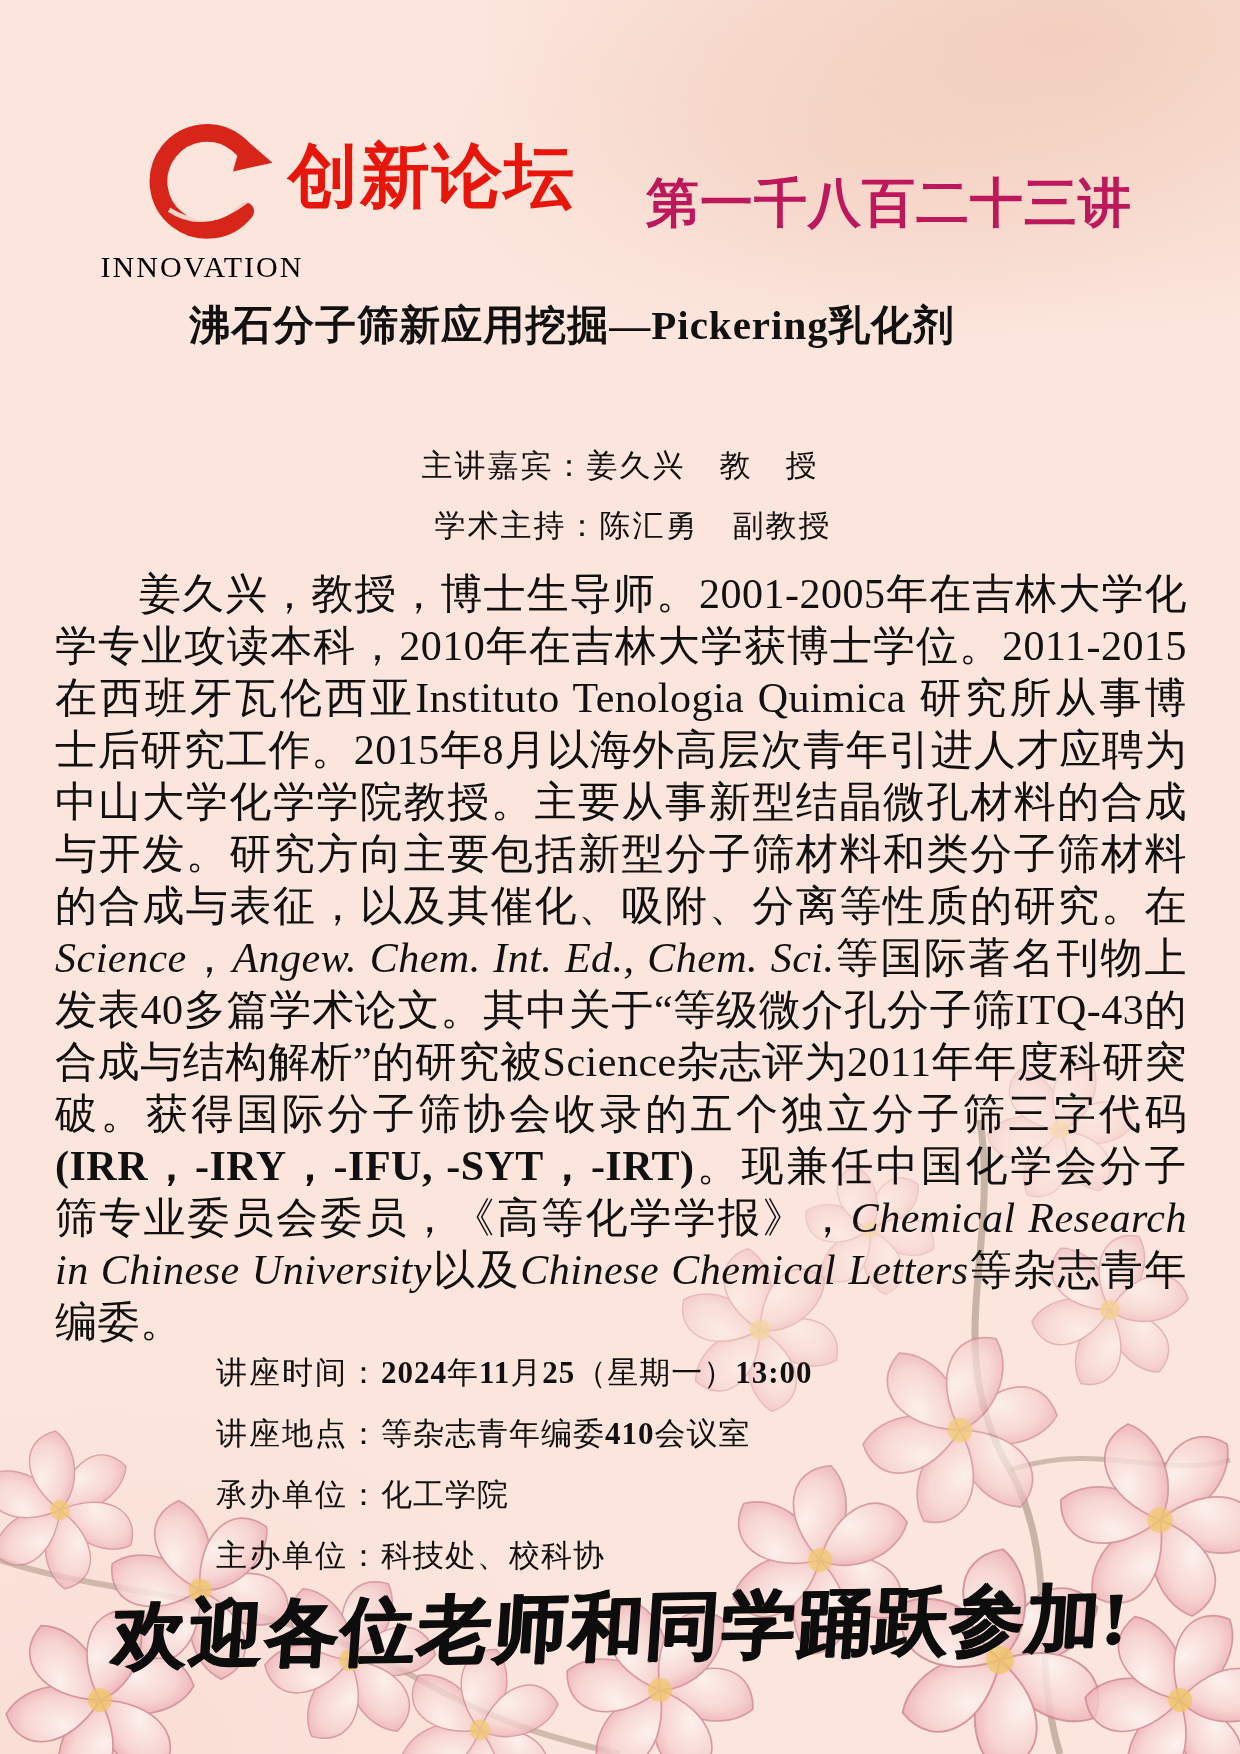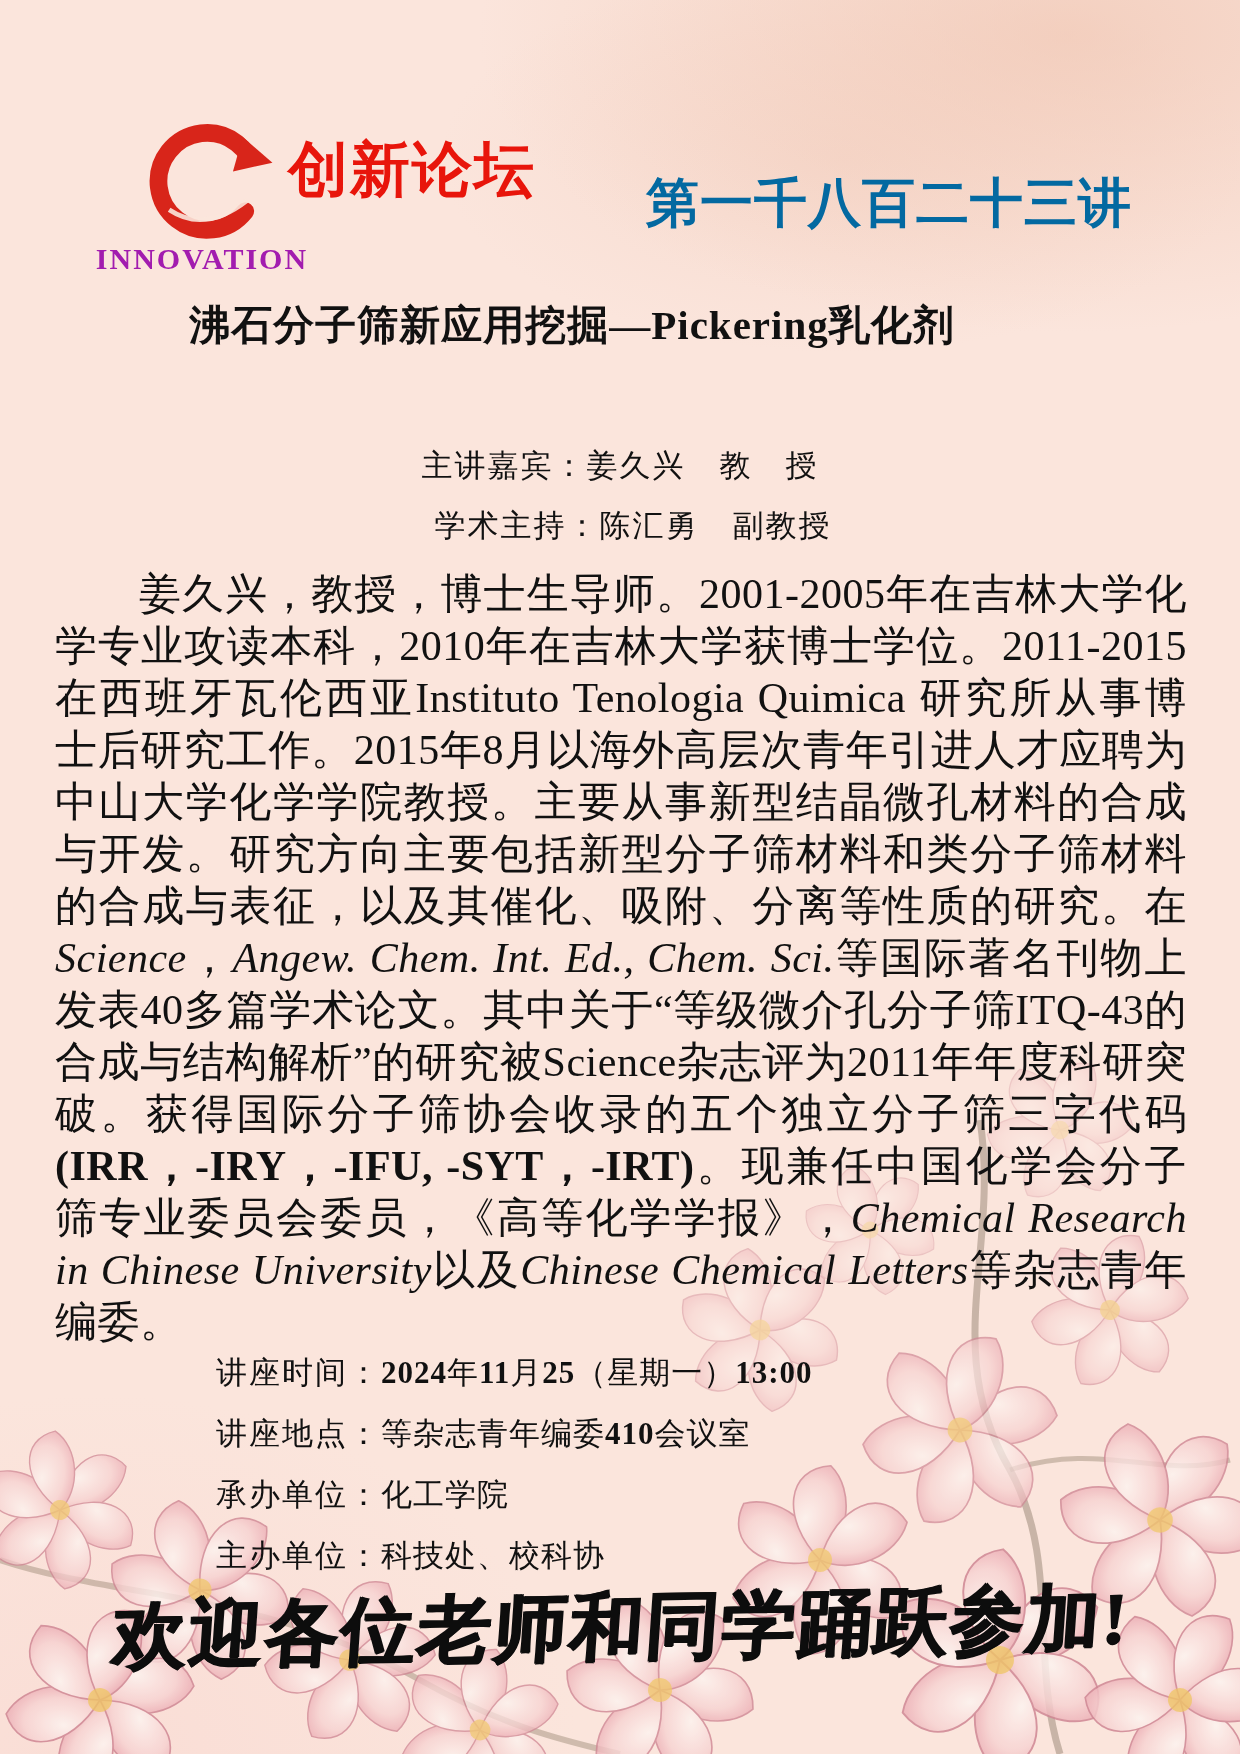--- a/index.html
+++ b/index.html
@@ -13,33 +13,33 @@
       radial-gradient(800px 600px at 8% 100%, rgba(248,210,204,.40), rgba(248,210,204,0) 60%),
       #fbe5dc;
   }
   .poster{position:absolute;inset:0;}
   .deco{position:absolute;inset:0;z-index:0;pointer-events:none;}
   .content{position:absolute;inset:0;z-index:1;}
 
   
   .logo{position:absolute;left:128px;top:108px;width:158px;height:142px;}
   .innovation{
-    position:absolute;left:92px;top:242px;width:220px;text-align:center;
+    position:absolute;left:92px;top:250px;width:220px;text-align:center;
     font-family:"Liberation Serif",serif;font-size:30px;letter-spacing:2px;
-    color:#a21caf;font-weight:700;
+    color:#000000;font-weight:400;
   }
   .forum-title{
     position:absolute;left:288px;top:130px;
     font-family:"Liberation Sans","DejaVu Sans",sans-serif;
-    font-size:60px;font-weight:900;color:#e8150b;letter-spacing:2px;
+    font-size:70px;font-weight:900;color:#e8150b;letter-spacing:2px;
   }
   .lecture-no{
     position:absolute;left:646px;top:168px;
     font-family:"Liberation Sans","DejaVu Sans",sans-serif;
-    font-size:53px;font-weight:700;color:#0369a1;letter-spacing:1px;
+    font-size:53px;font-weight:700;color:#be185d;letter-spacing:1px;
   }
 
   
   .talk-title{
     position:absolute;left:0;top:298px;width:1144px;text-align:center;
     font-size:41px;font-weight:700;letter-spacing:1px;
   }
   .person-line{
     position:absolute;left:0;width:1240px;text-align:center;
     font-size:31px;font-weight:400;letter-spacing:2px;

